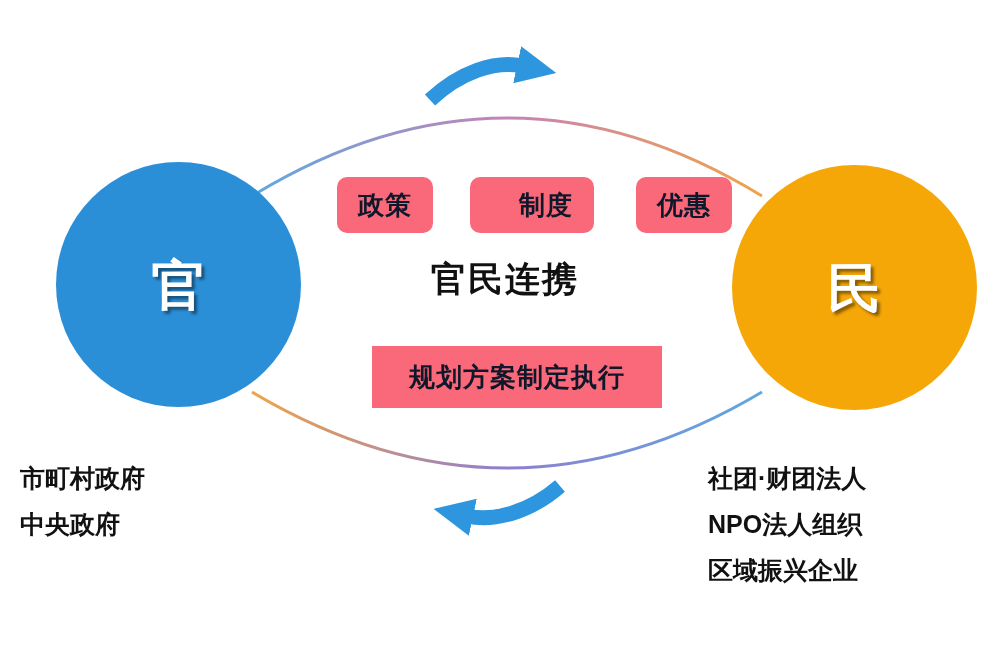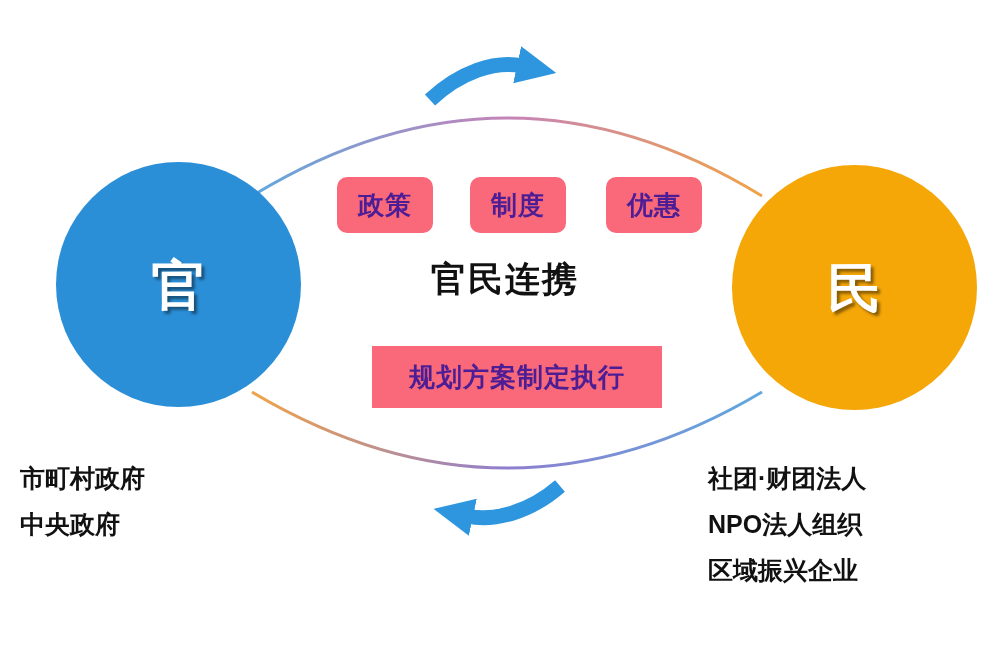--- a/index.html
+++ b/index.html
@@ -40,37 +40,37 @@
   .circle-label {
     color: #ffffff;
     font-size: 54px;
     font-weight: bold;
     text-shadow: 3px 3px 3px rgba(0,0,0,0.45);
     line-height: 1;
   }
   .badge {
     position: absolute;
     background: var(--badge, #F9697A);
-    color: #4c1d95;
+    color: #0f172a;
     font-weight: bold;
     border-radius: 10px;
     display: flex;
     align-items: center;
     justify-content: center;
     font-size: 26px;
     letter-spacing: 1px;
   }
   .badge-sm {
     width: 96px;
     height: 56px;
     top: 177px;
   }
   #badge-0 { left: 337px; }
-  #badge-1 { left: 470px; }
-  #badge-2 { left: 606px; }
+  #badge-1 { left: 470px; padding-left: 28px; }
+  #badge-2 { left: 636px; }
   .badge-lg {
     left: 372px;
     top: 346px;
     width: 290px;
     height: 62px;
     border-radius: 0;
     font-size: 26px;
   }
   .title {
     position: absolute;

